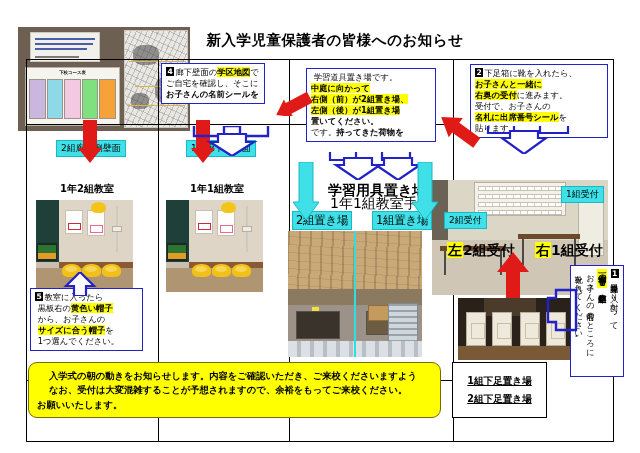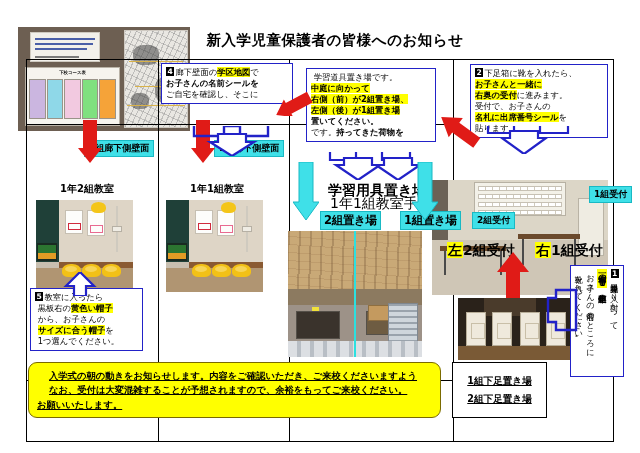--- a/index.html
+++ b/index.html
@@ -267,26 +267,25 @@
     padding: 3px 3px;
     z-index: 8;
   }
   .callout-vertical .ln { display: block; }
 
   
   .chip {
     position: absolute;
     background: #3fe0e8;
     border: .8px solid #19b9c4;
-    font-size: 9px; font-weight: bold;
+    font-size: 9px; font-weight: normal;
     padding: 1px 4px;
     white-space: nowrap;
     z-index: 7;
     color: #000;
-    margin-left: 28px;
   }
   .chip.big { font-size: 11.5px; letter-spacing: -.3px; padding: 1px 3px; }
 
   
   .lbl {
     position: absolute;
     font-size: 10px; font-weight: bold;
     white-space: nowrap;
     z-index: 6;
   }
@@ -320,21 +319,21 @@
     left: 28px; top: 362px; width: 413px; height: 56px;
     background: #ffff00;
     border: 1.4px solid #7a6a00;
     border-radius: 9px;
     padding: 6px 8px 0 8px;
     font-size: 9.3px;
     font-weight: bold;
     line-height: 1.55;
     z-index: 10;
   }
-  #bottom-note .ln { display: block; white-space: nowrap; text-decoration: underline; }
+  #bottom-note .ln { display: block; white-space: nowrap; }
   #bottom-note .ln.indent { text-indent: 12px; }
 
   
   #shoe-place-box {
     position: absolute;
     left: 452px; top: 362px; width: 95px; height: 56px;
     border: 1.3px solid #000;
     background: #fff;
     z-index: 10;
     display: flex; flex-direction: column;
@@ -388,24 +387,24 @@
 
   <div class="arrow arr-red-down" style="left:83px; top:120px;">
     <div class="shaft" style="height:28px;"></div>
     <div class="head"></div>
   </div>
   <div class="arrow arr-red-down" style="left:196px; top:120px;">
     <div class="shaft" style="height:28px;"></div>
     <div class="head"></div>
   </div>
 
-  <div class="callout" id="callout-4" style="left:161px; top:63px; width:132px;">
+  <div class="callout" id="callout-4" style="left:161px; top:63px; width:104px;">
     <span class="ln"><span class="num">4</span><span class="nb">廊下壁面の</span><span class="hl">学区地図</span><span class="nb">で</span></span>
+    <span class="ln nb">ご自宅を確認し、そこに</span>
     <span class="ln">お子さんの名前シールを</span>
-    <span class="ln nb">ご自宅を確認し、そこに</span>
   </div>
 
   <svg class="svgwrap" style="left:188px; top:126px;" width="96" height="30">
     <path d="M6,0 L6,10 L36,10 L36,0 L52,0 L52,10 L80,10 L80,0" fill="none" stroke="#2222c8" stroke-width="2.4"></path>
     <path d="M30,8 L58,8 L58,16 L66,16 L44,30 L22,16 L30,16 Z" fill="#ffffff" stroke="#2222c8" stroke-width="2.2"></path>
   </svg>
 
   <div class="chip" style="left:56px; top:140px;">2組廊下側壁面</div>
   <div class="chip" style="left:186px; top:140px;">1組廊下側壁面</div>
 

